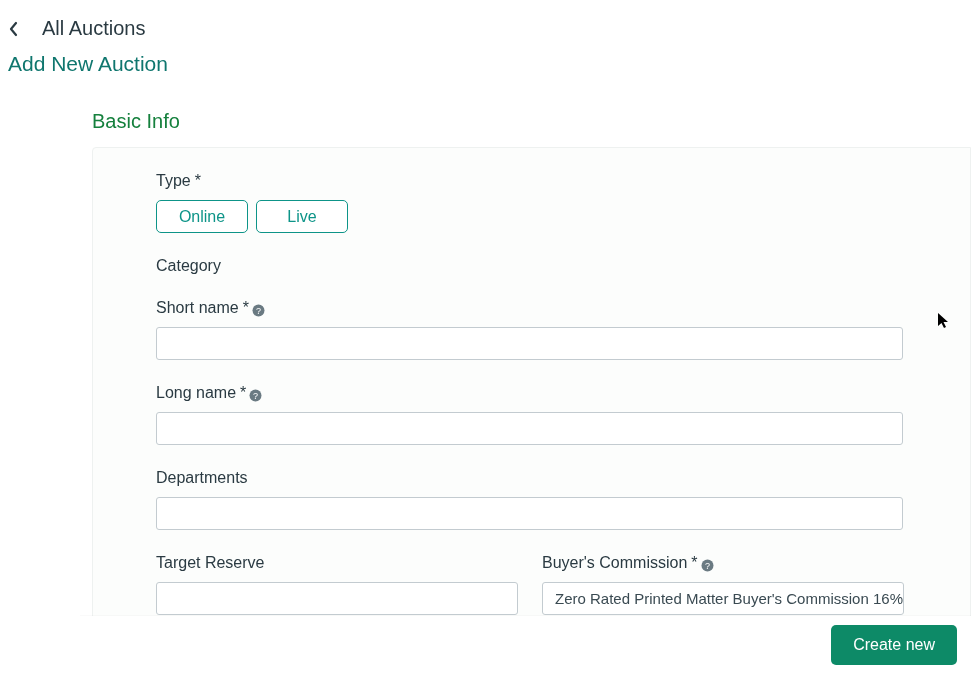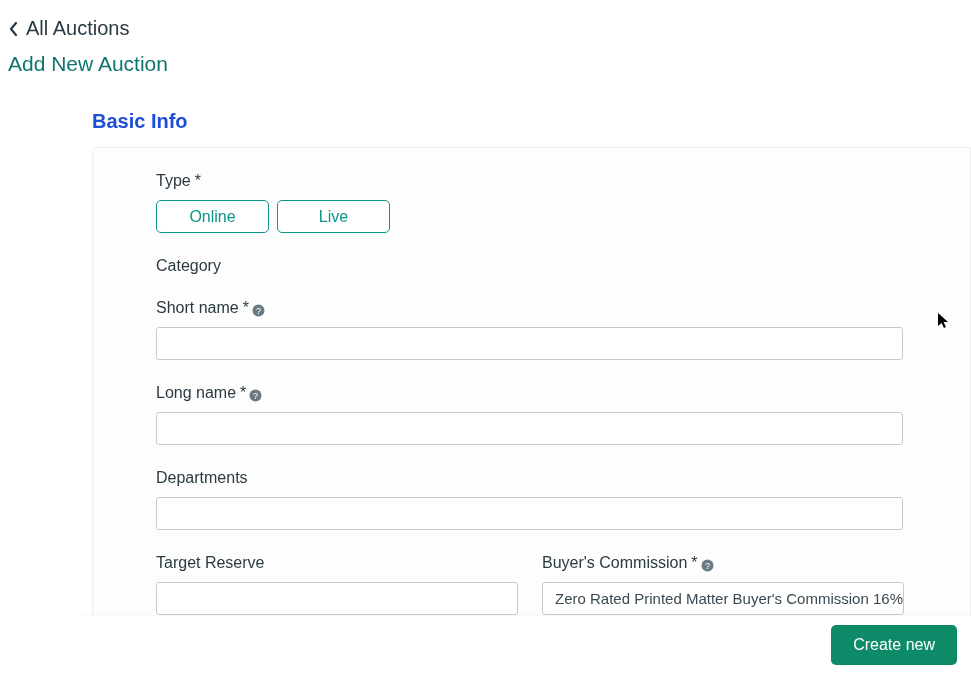--- a/index.html
+++ b/index.html
@@ -1,35 +1,35 @@
 <!DOCTYPE html>
 <html><head>
   <meta charset="utf-8">
   <style>
     * { box-sizing: border-box; margin: 0; padding: 0; }
     body { font-family: -apple-system, BlinkMacSystemFont, 'Segoe UI', Arial, sans-serif; background: #fff; color: #2a3a42; width: 971px; height: 673px; position: relative; overflow: hidden; }
     
     .header { padding: 17px 8px 0; }
-    .back-link { display: flex; align-items: center; gap: 6px; cursor: pointer; font-size: 20px; color: #2a3a42; }
+    .back-link { display: flex; align-items: center; gap: 22px; cursor: pointer; font-size: 20px; color: #2a3a42; }
     .back-chevron svg { display: block; }
     .page-title { font-size: 21px; font-weight: 400; color: #0f766e; margin-top: 12px; padding-left: 0; }
     
     .content-area { padding: 0 0 0 92px; margin-top: 34px; }
-    .section-title { font-size: 20px; font-weight: 700; color: #1d4ed8; margin-bottom: 14px; }
+    .section-title { font-size: 20px; font-weight: 400; color: #15803d; margin-bottom: 14px; }
     .form-panel { background: #fcfdfc; border: 1px solid #eef1f0; border-radius: 4px 0 0 0; padding: 24px 0 0 63px; min-height: 470px; }
     
     .field-group { margin-bottom: 24px; }
     .field-label { font-size: 16px; color: #2a3a42; margin-bottom: 10px; display: flex; align-items: flex-end; gap: 2px; }
     .asterisk { margin-left: 2px; }
     .help-icon { display: inline-flex; margin-left: 1px; }
     .help-icon svg { display: block; }
     
     .pill-group { display: flex; flex-wrap: wrap; gap: 8px; }
     .pill { border: 1px solid #0d9488; color: #0d9488; background: #fff; border-radius: 5px; font-size: 16px; cursor: pointer; display: flex; align-items: center; justify-content: center; height: 33px; }
-    .pill-type { width: 113px; }
+    .pill-type { width: 92px; }
     .pill-cat { padding: 0 18px; min-width: 131px; }
     .pill-cat.wide { min-width: 155px; }
     
     .text-input { width: 747px; height: 33px; border: 1px solid #c3cbd0; border-radius: 3px; background: #fff; font-size: 15px; padding: 0 10px; color: #2a3a42; }
     
     .row-2col { display: flex; gap: 24px; }
     .col { display: flex; flex-direction: column; }
     .col .field-label { margin-bottom: 10px; }
     
     .currency-input { position: relative; width: 362px; }

